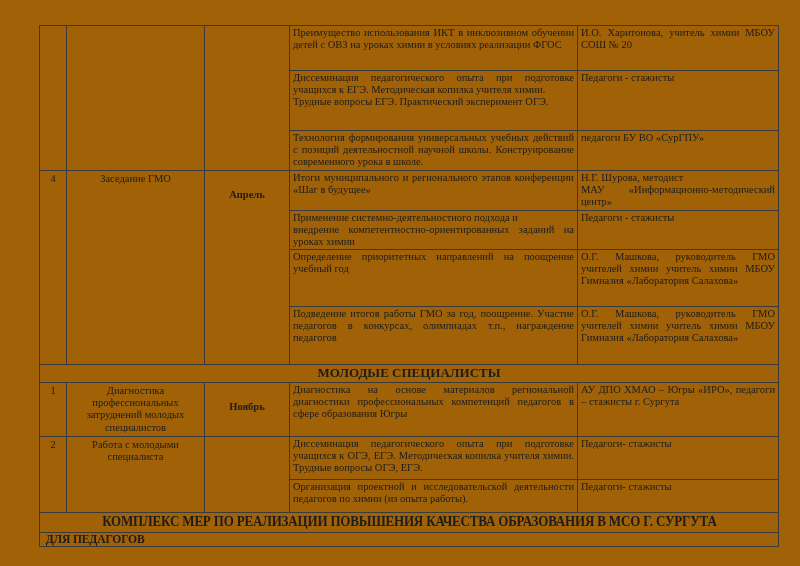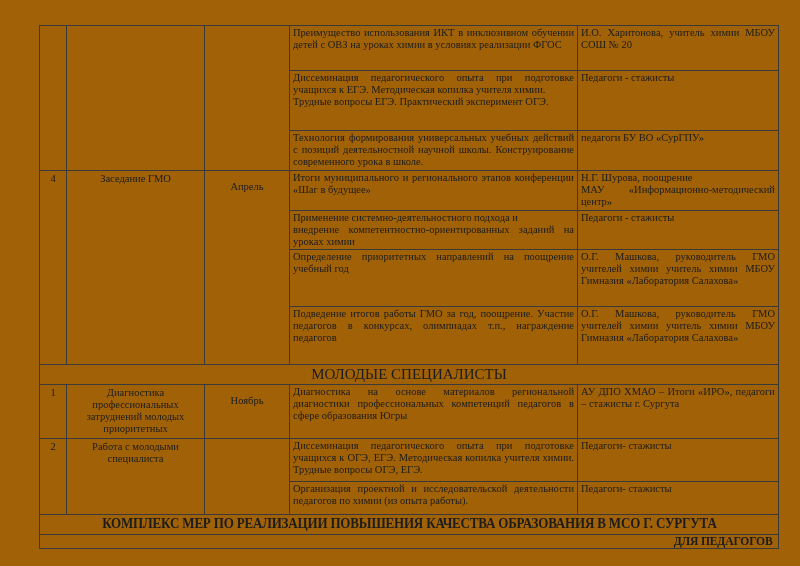--- a/index.html
+++ b/index.html
@@ -16,34 +16,34 @@
   }
   td{
     border:1px solid #3a3a3a;
     vertical-align:top;
     padding:1px 3px 1px 3px;
     font-size:10.5px;
     line-height:1.16;
   }
   td.c-num{text-align:center;padding-top:2px;}
   td.c-name{text-align:center;padding-top:2px;}
-  td.c-month{text-align:center;padding-top:10px;}
+  td.c-month{text-align:center;padding-top:18px;font-weight:bold;}
   td.c-content{text-align:justify;white-space:pre-line;}
   td.c-resp{text-align:justify;white-space:pre-line;}
   td.section{
-    text-align:center;font-weight:normal;font-size:15px;
+    text-align:center;font-weight:bold;font-size:13px;
     padding:1px 2px;vertical-align:middle;line-height:1.1;
   }
   td.footer1{
     text-align:center;font-weight:bold;font-size:14px;
     padding:1px 2px;vertical-align:middle;line-height:1.05;
     letter-spacing:-0.2px;
   }
   td.footer2{
-    text-align:right;font-weight:bold;font-size:12.5px;
+    text-align:left;font-weight:bold;font-size:12.5px;
     padding:0 2px;vertical-align:middle;line-height:1.05;
     letter-spacing:-0.2px;
   }
   .squeeze{display:inline-block;transform:scaleX(0.93);transform-origin:50% 50%;white-space:nowrap;}
 </style>
 </head>
 <body>
 
 <div class="page">
   <table class="doc">
@@ -71,21 +71,21 @@
     <tr style="height:40px">
       <td class="c-content">Технология формирования универсальных учебных действий с позиций деятельностной научной школы. Конструирование современного урока в школе.</td>
       <td class="c-resp">педагоги БУ ВО «СурГПУ»</td>
     </tr>
 
     <tr style="height:34px">
       <td class="c-num" rowspan="4">4</td>
       <td class="c-name" rowspan="4">Заседание ГМО</td>
       <td class="c-month" rowspan="4">Апрель</td>
       <td class="c-content">Итоги муниципального и регионального этапов конференции «Шаг в будущее»</td>
-      <td class="c-resp">Н.Г. Шурова, поощрение
+      <td class="c-resp">Н.Г. Шурова, методист
 МАУ «Информационно-методический центр»</td>
     </tr>
     <tr style="height:36px">
       <td class="c-content">Применение системно-деятельностного подхода и
 внедрение компетентностно-ориентированных заданий на уроках химии</td>
       <td class="c-resp">Педагоги - стажисты</td>
     </tr>
     <tr style="height:57px">
       <td class="c-content">Определение приоритетных направлений на поощрение учебный год</td>
       <td class="c-resp">О.Г. Машкова, руководитель ГМО учителей химии учитель химии МБОУ Гимназия «Лаборатория Салахова»</td>
@@ -94,24 +94,24 @@
       <td class="c-content">Подведение итогов работы ГМО за год, поощрение. Участие педагогов в конкурсах, олимпиадах т.п., награждение педагогов</td>
       <td class="c-resp">О.Г. Машкова, руководитель ГМО учителей химии учитель химии МБОУ Гимназия «Лаборатория Салахова»</td>
     </tr>
 
     <tr style="height:18px">
       <td class="section" colspan="5">МОЛОДЫЕ СПЕЦИАЛИСТЫ</td>
     </tr>
 
     <tr style="height:54px">
       <td class="c-num">1</td>
-      <td class="c-name">Диагностика профессиональных затруднений молодых приоритетных</td>
+      <td class="c-name">Диагностика профессиональных затруднений молодых специалистов</td>
       <td class="c-month">Ноябрь</td>
       <td class="c-content">Диагностика на основе материалов региональной диагностики профессиональных компетенций педагогов в сфере образования Югры</td>
-      <td class="c-resp">АУ ДПО ХМАО – Итоги «ИРО», педагоги – стажисты г. Сургута</td>
+      <td class="c-resp">АУ ДПО ХМАО – Югры «ИРО», педагоги – стажисты г. Сургута</td>
     </tr>
 
     <tr style="height:43px">
       <td class="c-num" rowspan="2">2</td>
       <td class="c-name" rowspan="2">Работа с молодыми специалиста</td>
       <td class="c-month" rowspan="2"></td>
       <td class="c-content">Диссеминация педагогического опыта при подготовке учащихся к ОГЭ, ЕГЭ. Методическая копилка учителя химии. Трудные вопросы ОГЭ, ЕГЭ.</td>
       <td class="c-resp">Педагоги- стажисты</td>
     </tr>
     <tr style="height:33px">

